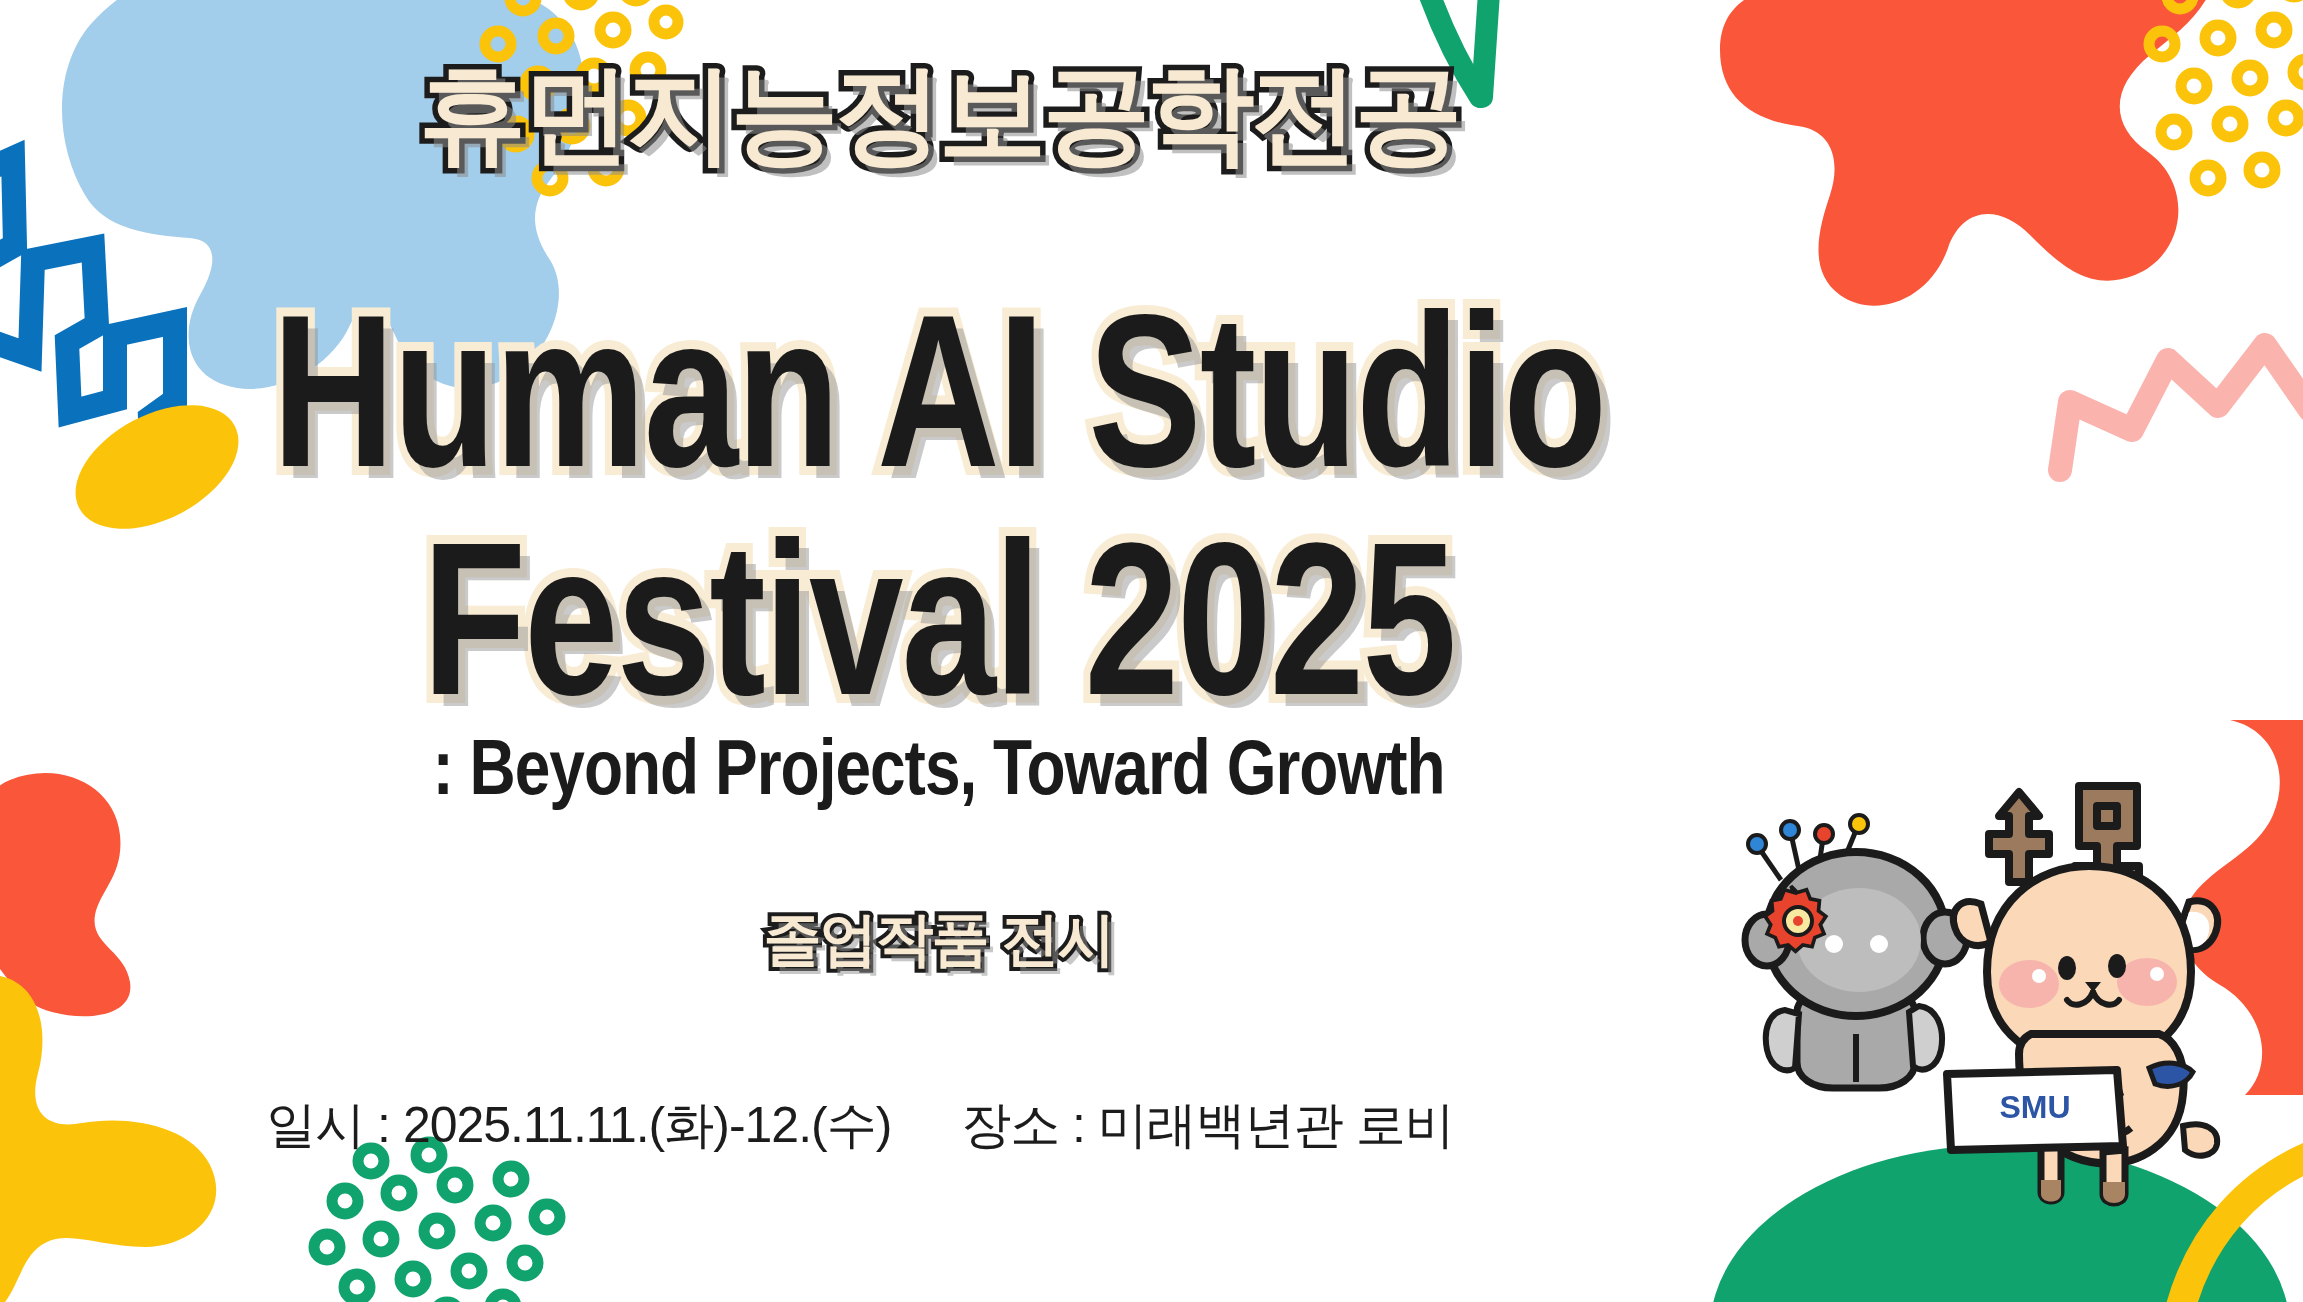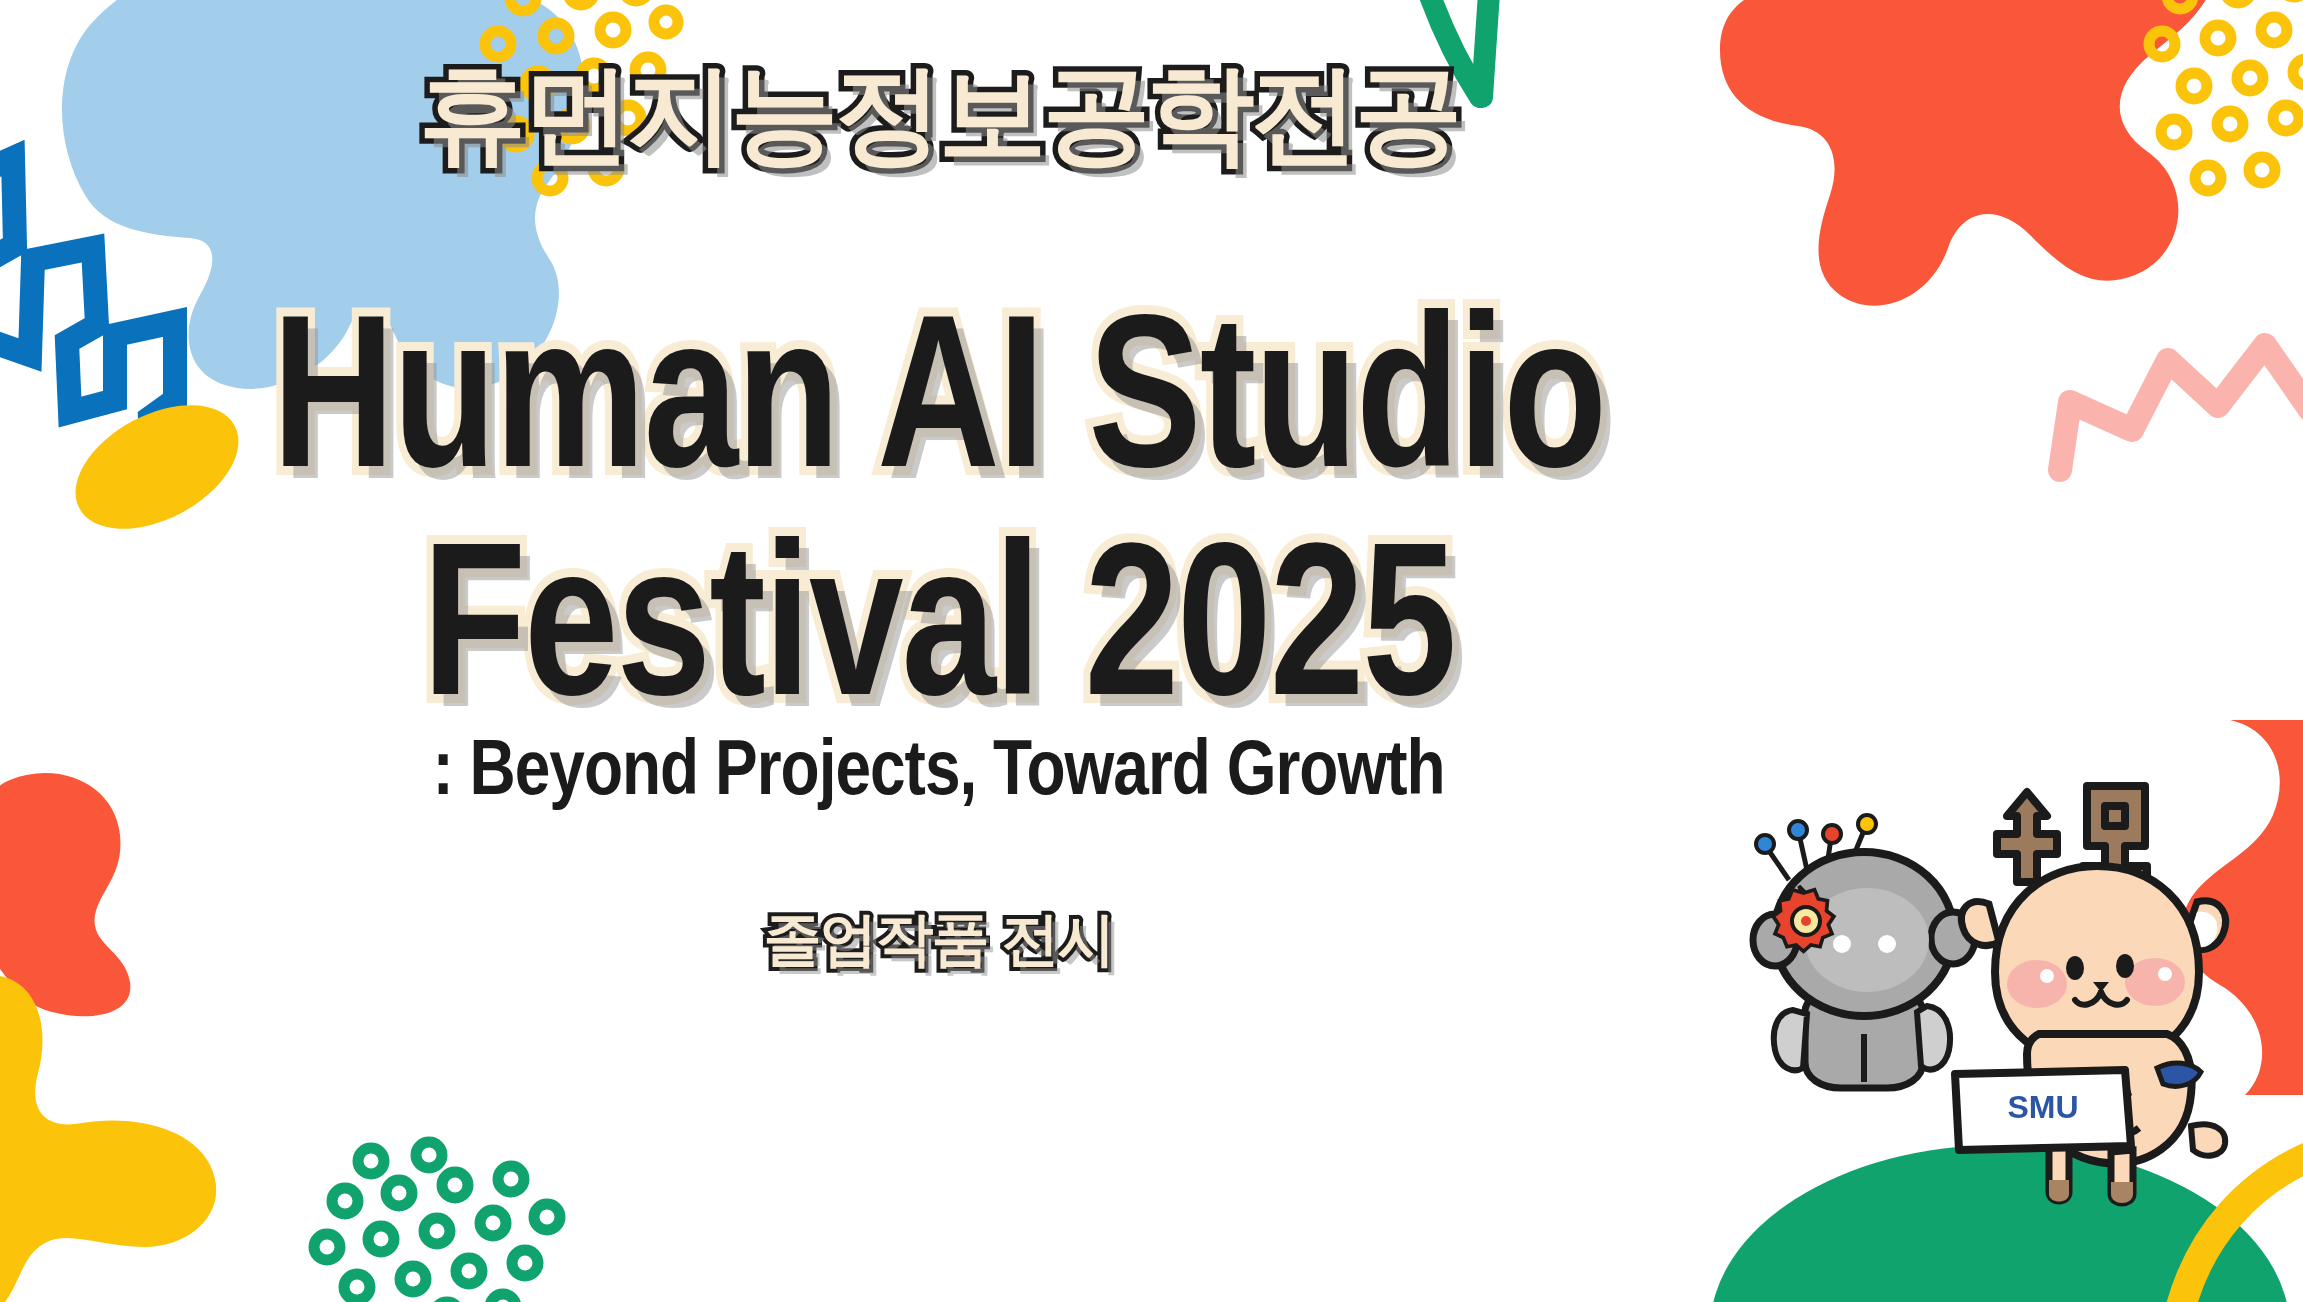--- a/index.html
+++ b/index.html
@@ -104,21 +104,21 @@
     font-weight: 500;
     color: #1c1c1c;
     letter-spacing: -1px;
     white-space: nowrap;
   }
   .info-line .gap { display: inline-block; width: 44px; }
 
   
   .mascot-wrap {
     position: absolute;
-    right: 16px;
+    right: 24px;
     bottom: 0;
     width: 560px;
     height: 540px;
     z-index: 6;
   }
 </style>
 </head>
 <body>
 
 <div id="poster">
@@ -374,15 +374,20 @@
     <div class="dept-title">휴먼지능정보공학전공</div>
 
     <div class="main-title l1">Human AI Studio</div>
 
     <div class="main-title l2">Festival 2025</div>
 
     <div class="subtitle">: Beyond Projects, Toward Growth</div>
 
     <div class="exhibit-label">졸업작품 전시</div>
 
+    <div class="info-line">
+      <span>일시 : 2025.11.11.(화)-12.(수)</span>
+      <span class="gap"></span>
+      <span>장소 : 미래백년관 로비</span>
+    </div>
 
   </div>
 </div>
 
 </body></html>

